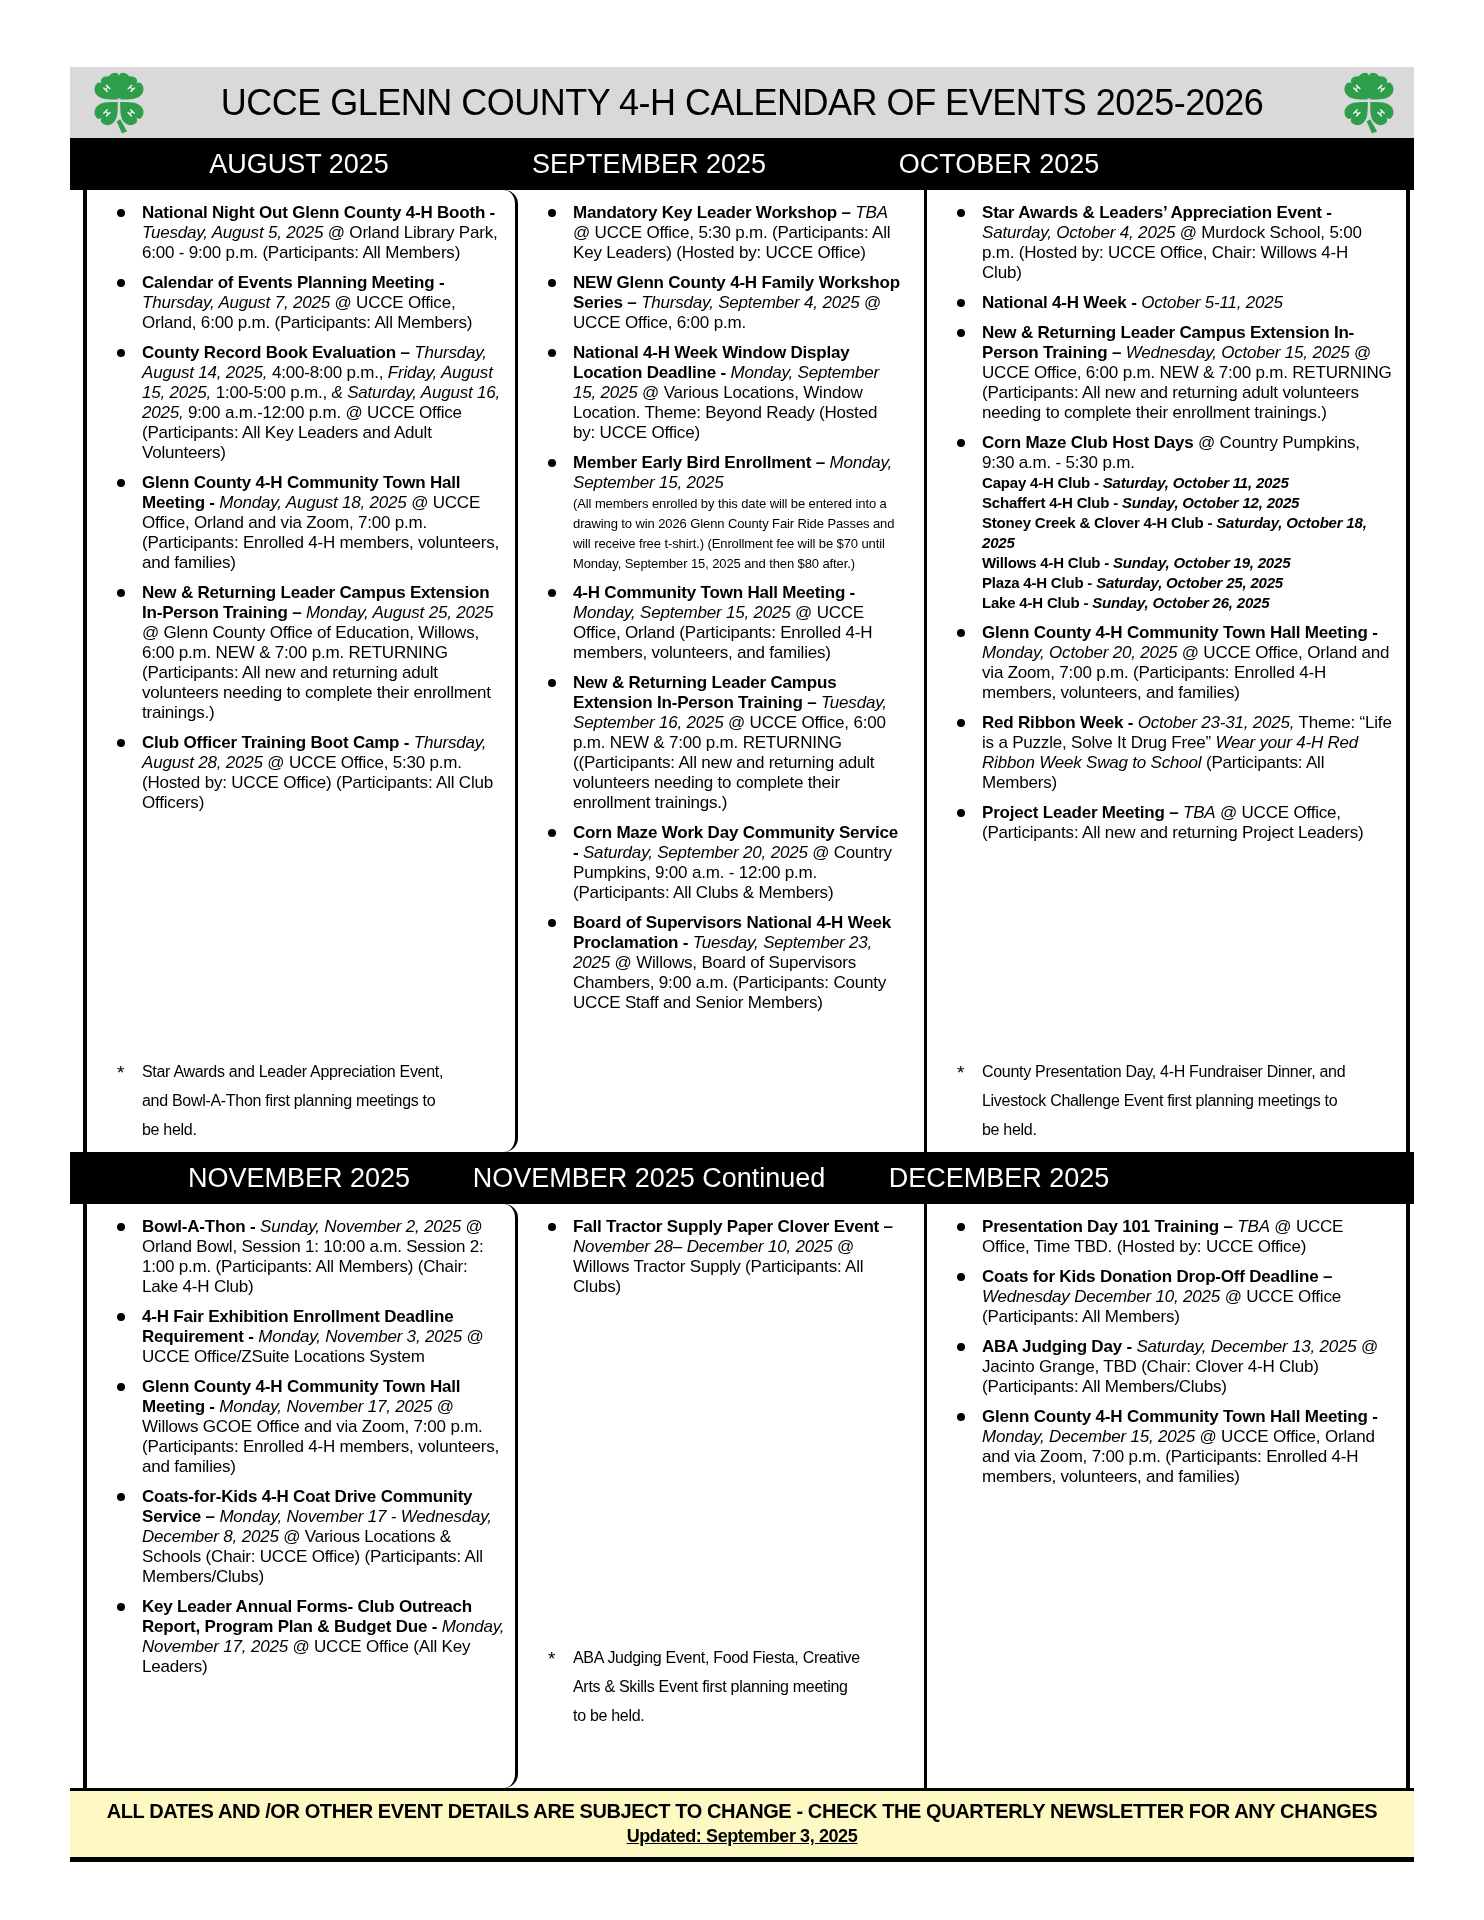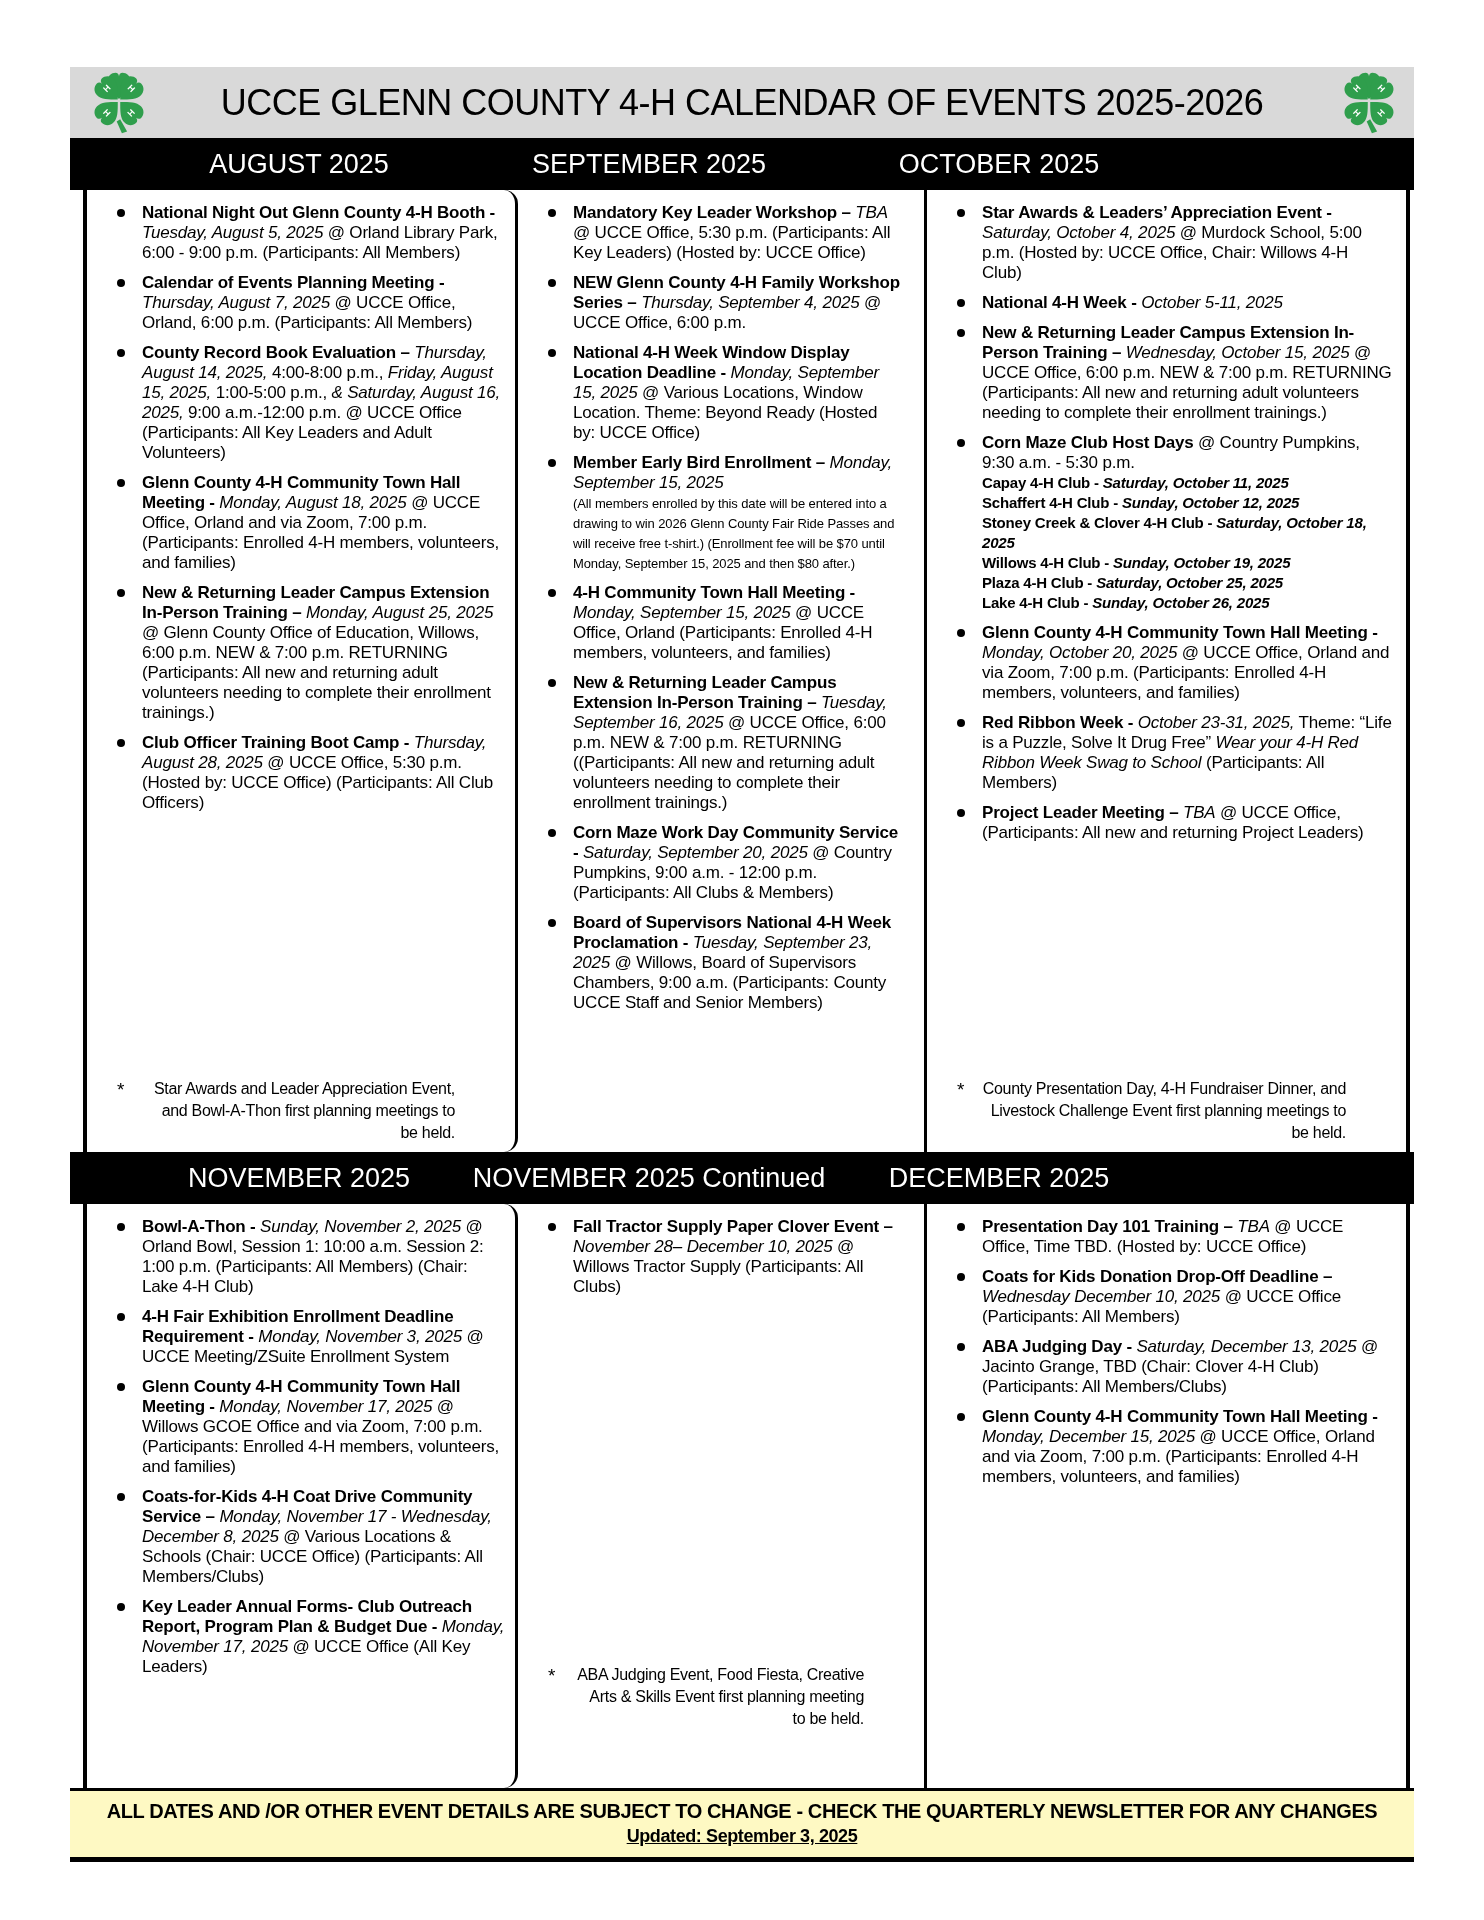--- a/index.html
+++ b/index.html
@@ -59,23 +59,22 @@
   .seg-b{font-weight:bold;}
   .seg-bi{font-weight:normal;font-style:italic;}
   .seg-i{font-style:italic;}
   .seg-r{}
   .seg-sm{font-size:13px;line-height:15px;letter-spacing:-0.1px;}
   .seg-cb{font-weight:bold;font-size:15px;line-height:19px;}
   .seg-cbi{font-weight:bold;font-style:italic;font-size:15px;line-height:19px;}
 
   
   .note{
-    position:relative;font-size:16px;line-height:22px;letter-spacing:-0.3px;
+    position:relative;font-size:16px;line-height:29px;letter-spacing:-0.3px;
     margin:auto 60px 8px 55px;
-    text-align:right;
   }
   .note::before{content:"*";position:absolute;left:-25px;top:1px;font-size:19px;}
   .row-b .note{margin-bottom:58px;}
 
   
   .footer-bar{
     background:#fef9c3;border-top:3px solid #000;border-bottom:5px solid #000;
     height:66px;text-align:center;box-sizing:content-box;
   }
   .footer-line1{font-size:20px;font-weight:bold;letter-spacing:-0.4px;margin-top:9px;}
@@ -166,21 +165,21 @@
 
   <div class="month-bar">
     <div class="mb-cell w1">NOVEMBER 2025</div>
     <div class="mb-cell w2">NOVEMBER 2025 Continued</div>
     <div class="mb-cell w3">DECEMBER 2025</div>
   </div>
 
   <div class="table-row row-b">
     <div class="cell c0">
         <div class="event"><span class="bullet"></span><span class="seg-b">Bowl-A-Thon - </span><span class="seg-bi">Sunday, November 2, 2025</span><span class="seg-r"> @ Orland Bowl, Session 1: 10:00 a.m. Session 2: 1:00 p.m. (Participants: All Members) (Chair: Lake 4-H Club)</span></div>
-        <div class="event"><span class="bullet"></span><span class="seg-b">4-H Fair Exhibition Enrollment Deadline Requirement - </span><span class="seg-bi">Monday, November 3, 2025</span><span class="seg-r"> @ UCCE Meeting/ZSuite Enrollment System</span></div>
+        <div class="event"><span class="bullet"></span><span class="seg-b">4-H Fair Exhibition Enrollment Deadline Requirement - </span><span class="seg-bi">Monday, November 3, 2025</span><span class="seg-r"> @ UCCE Office/ZSuite Locations System</span></div>
         <div class="event"><span class="bullet"></span><span class="seg-b">Glenn County 4-H Community Town Hall Meeting - </span><span class="seg-bi">Monday, November 17, 2025</span><span class="seg-r"> @ Willows GCOE Office and via Zoom, 7:00 p.m. (Participants: Enrolled 4-H members, volunteers, and families)</span></div>
         <div class="event"><span class="bullet"></span><span class="seg-b">Coats-for-Kids 4-H Coat Drive Community Service – </span><span class="seg-bi">Monday, November 17 - Wednesday, December 8, 2025</span><span class="seg-r"> @ Various Locations &amp; Schools (Chair: UCCE Office) (Participants: All Members/Clubs)</span></div>
         <div class="event"><span class="bullet"></span><span class="seg-b">Key Leader Annual Forms- Club Outreach Report, Program Plan &amp; Budget Due - </span><span class="seg-bi">Monday, November 17, 2025</span><span class="seg-r"> @ UCCE Office (All Key Leaders)</span></div>
       </div>
     <div class="cell c1">
         <div class="event"><span class="bullet"></span><span class="seg-b">Fall Tractor Supply Paper Clover Event – </span><span class="seg-bi">November 28– December 10, 2025</span><span class="seg-r"> @ Willows Tractor Supply (Participants: All Clubs)</span></div>
         <div class="note">ABA Judging Event, Food Fiesta, Creative Arts &amp; Skills Event first planning meeting to be held.</div>
       </div>
     <div class="cell c2">
         <div class="event"><span class="bullet"></span><span class="seg-b">Presentation Day 101 Training –  </span><span class="seg-bi">TBA</span><span class="seg-r"> @ UCCE Office, Time TBD. (Hosted by: UCCE Office)</span></div>

